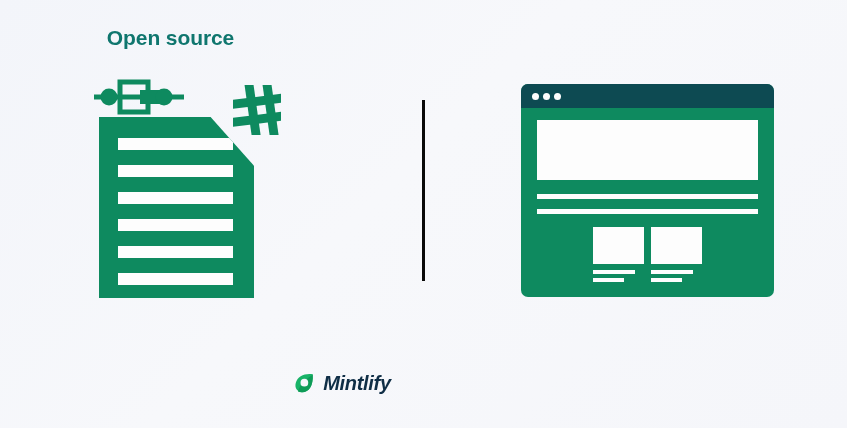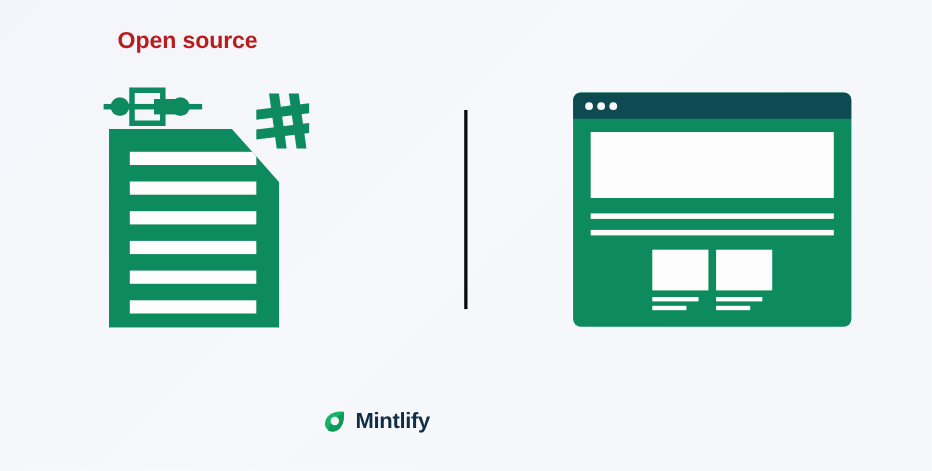--- a/index.html
+++ b/index.html
@@ -10,21 +10,21 @@
     position:relative;
     overflow:hidden;
   }
   .stage { position:absolute; inset:0; }
 
   
   .heading {
     position:absolute;
     font-size:21px;
     font-weight:bold;
-    color:#b91c1c;
+    color:#0f766e;
     letter-spacing:-0.1px;
     white-space:nowrap;
     text-align:center;
   }
   #h-open   { left:0;   top:26px; width:341px; }
   #h-hosted { left:522px; top:26px; width:250px; }
 
   
   .doc-wrap { position:absolute; left:85px; top:76px; width:210px; height:222px; }
 
@@ -91,21 +91,21 @@
 
   .cap { position:absolute; height:4px; background:#fdfdfd; }
   .cap.c1l1 { left:72px;  top:186px; width:42px; }
   .cap.c1l2 { left:72px;  top:194px; width:31px; }
   .cap.c2l1 { left:130px; top:186px; width:42px; }
   .cap.c2l2 { left:130px; top:194px; width:31px; }
 
   
   .logo {
     position:absolute; left:0; top:372px; width:684px;
-    display:flex; align-items:center; justify-content:center; gap:8px;
+    display:flex; align-items:center; justify-content:center; gap:8px;font-style:italic;
   }
   .logo-mark { width:22px; height:22px; display:block; }
   .logo-text {
     font-size:20px; font-weight:bold; color:#0f2e46;
     letter-spacing:-0.3px; line-height:1;
   }
 </style>
 </head>
 <body>
 

